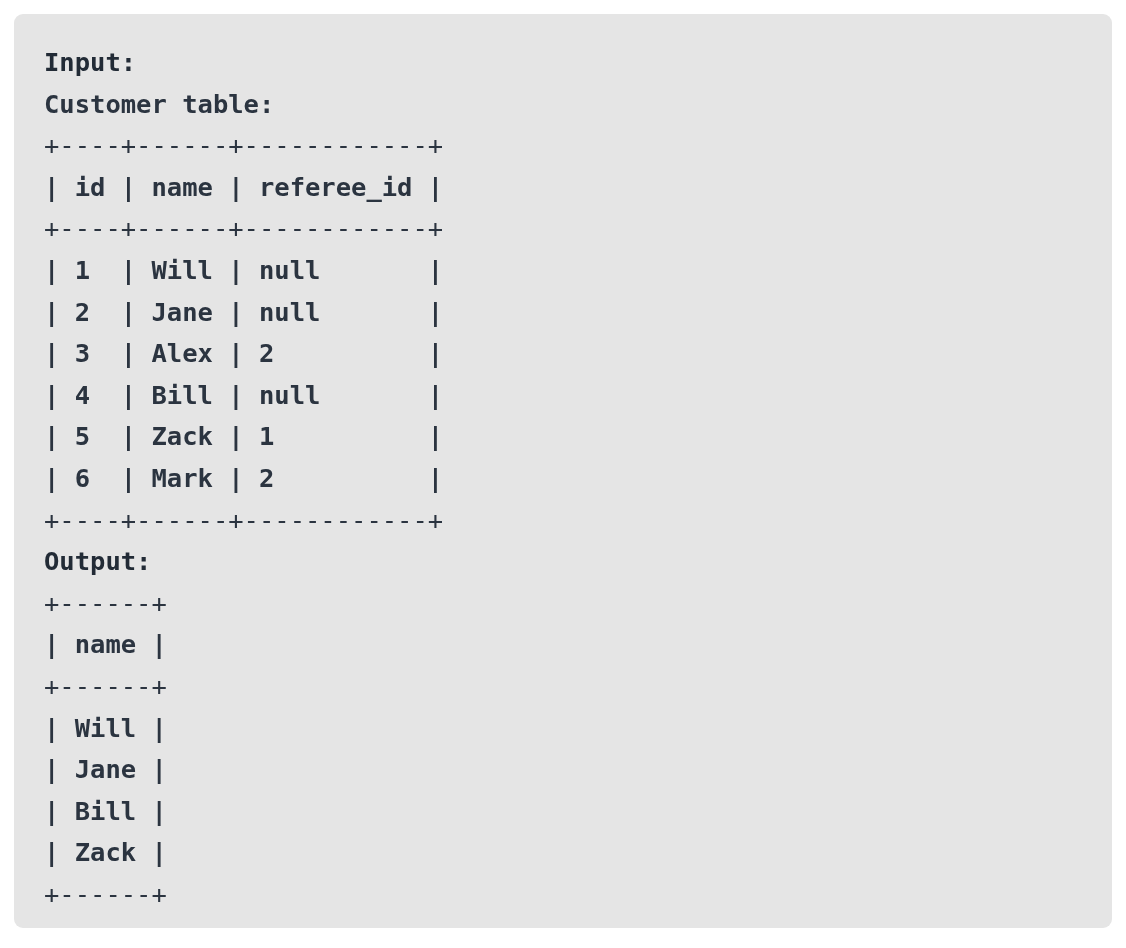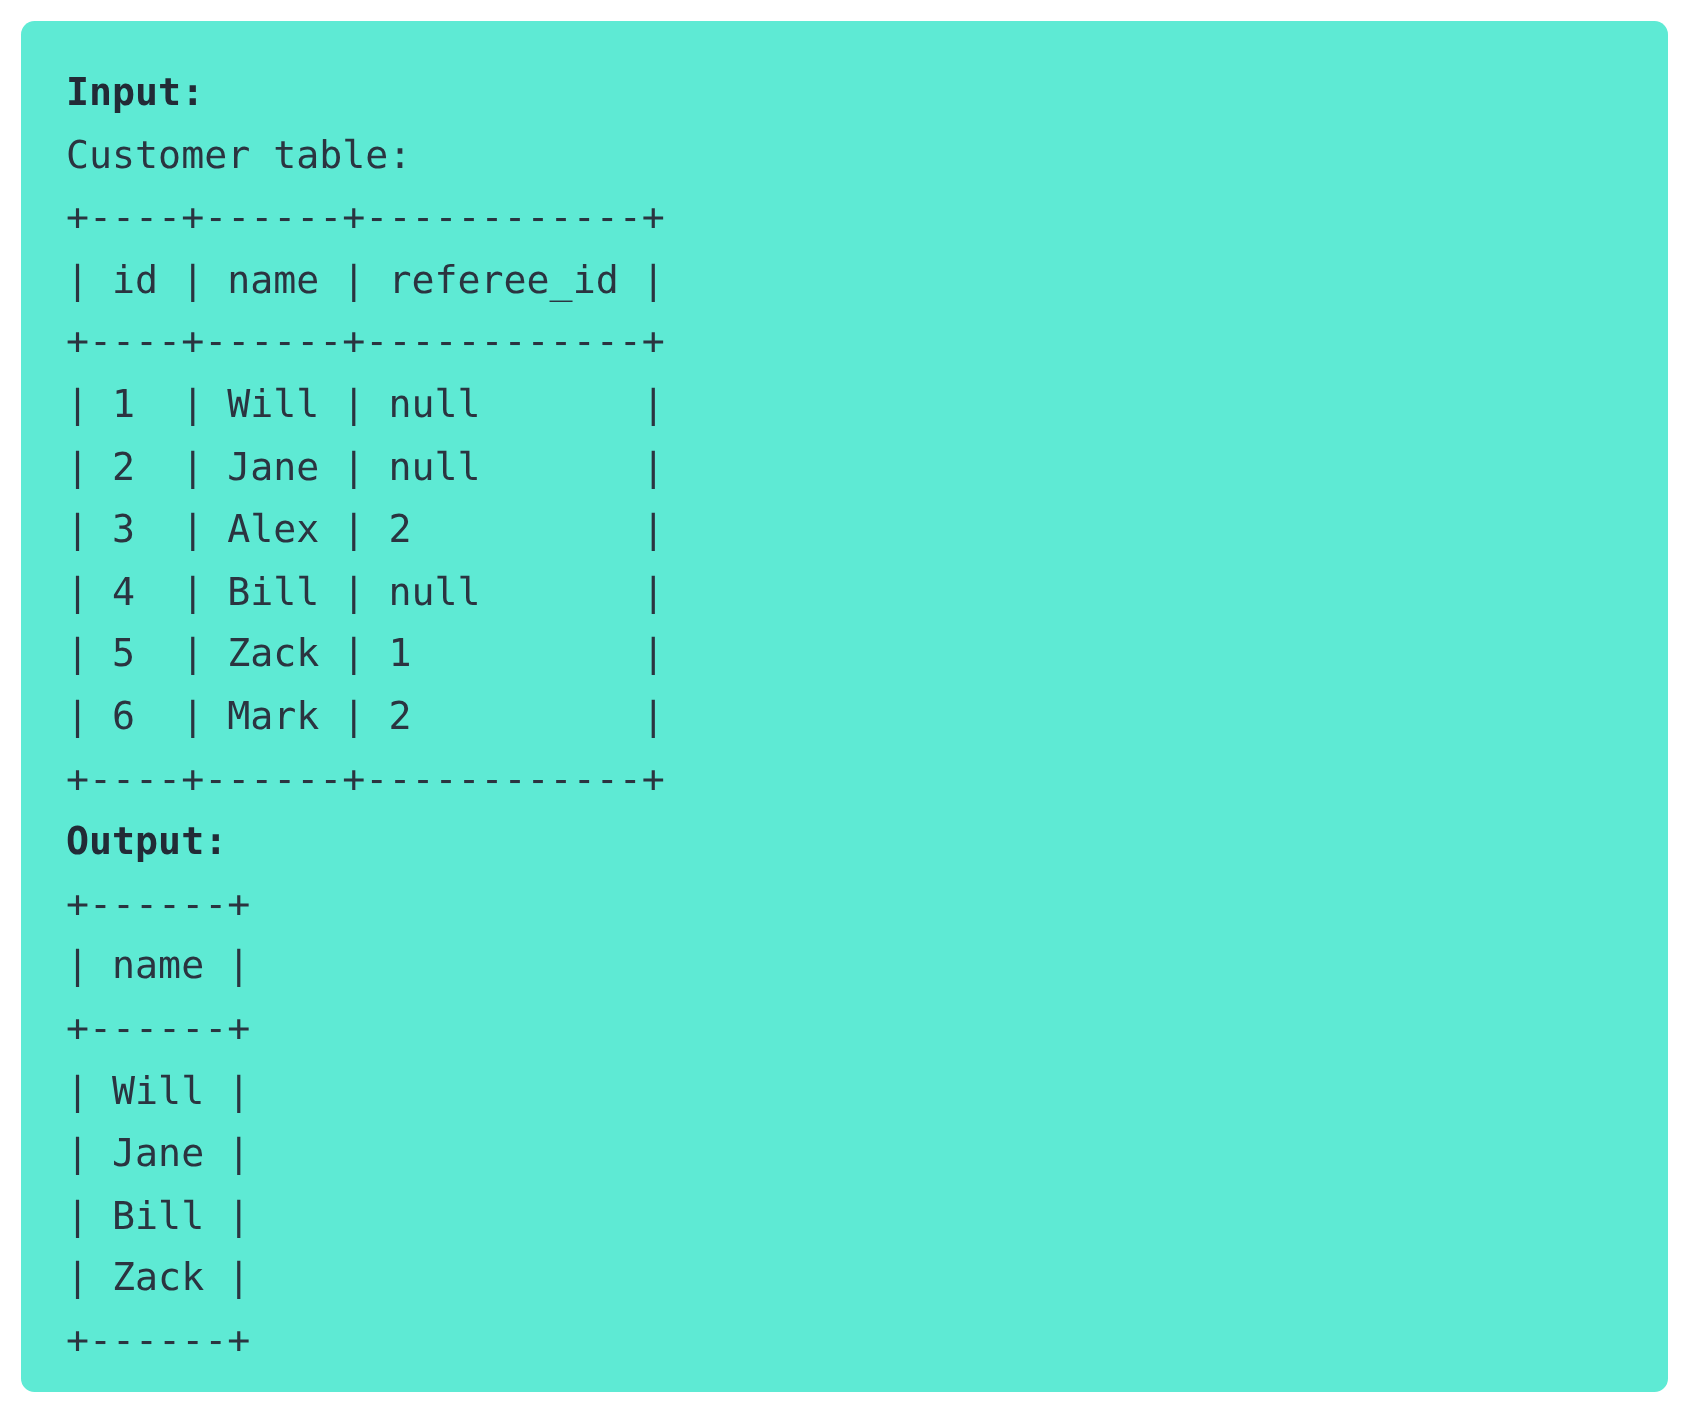--- a/index.html
+++ b/index.html
@@ -14,21 +14,21 @@
     font-family: "DejaVu Sans Mono", "Liberation Mono", monospace;
     -webkit-font-smoothing: antialiased;
   }
   #example-card {
     position: absolute;
     left: 14px;
     top: 14px;
     width: 1098px;
     height: 914px;
     box-sizing: border-box;
-    background: #5eead4;
+    background: #e5e5e5;
     border-radius: 9px;
     padding: 28px 30px 26px 30px;
     overflow: hidden;
   }
   .code-block {
     margin: 0;
     font-family: "DejaVu Sans Mono", "Liberation Mono", monospace;
     font-size: 25.5px;
     line-height: 41.6px;
     color: #2b3440;
@@ -39,21 +39,21 @@
   .code-line {
     display: block;
     min-height: 41.6px;
     white-space: pre;
   }
   .label-line {
     font-weight: bold;
     color: #222b36;
   }
   .plain-line {
-    font-weight: normal;
+    font-weight: bold;
   }
   .rule-line {
     font-weight: normal;
     color: #2b3440;
   }
 </style>
 </head>
 <body>
 
 <div id="example-card">

